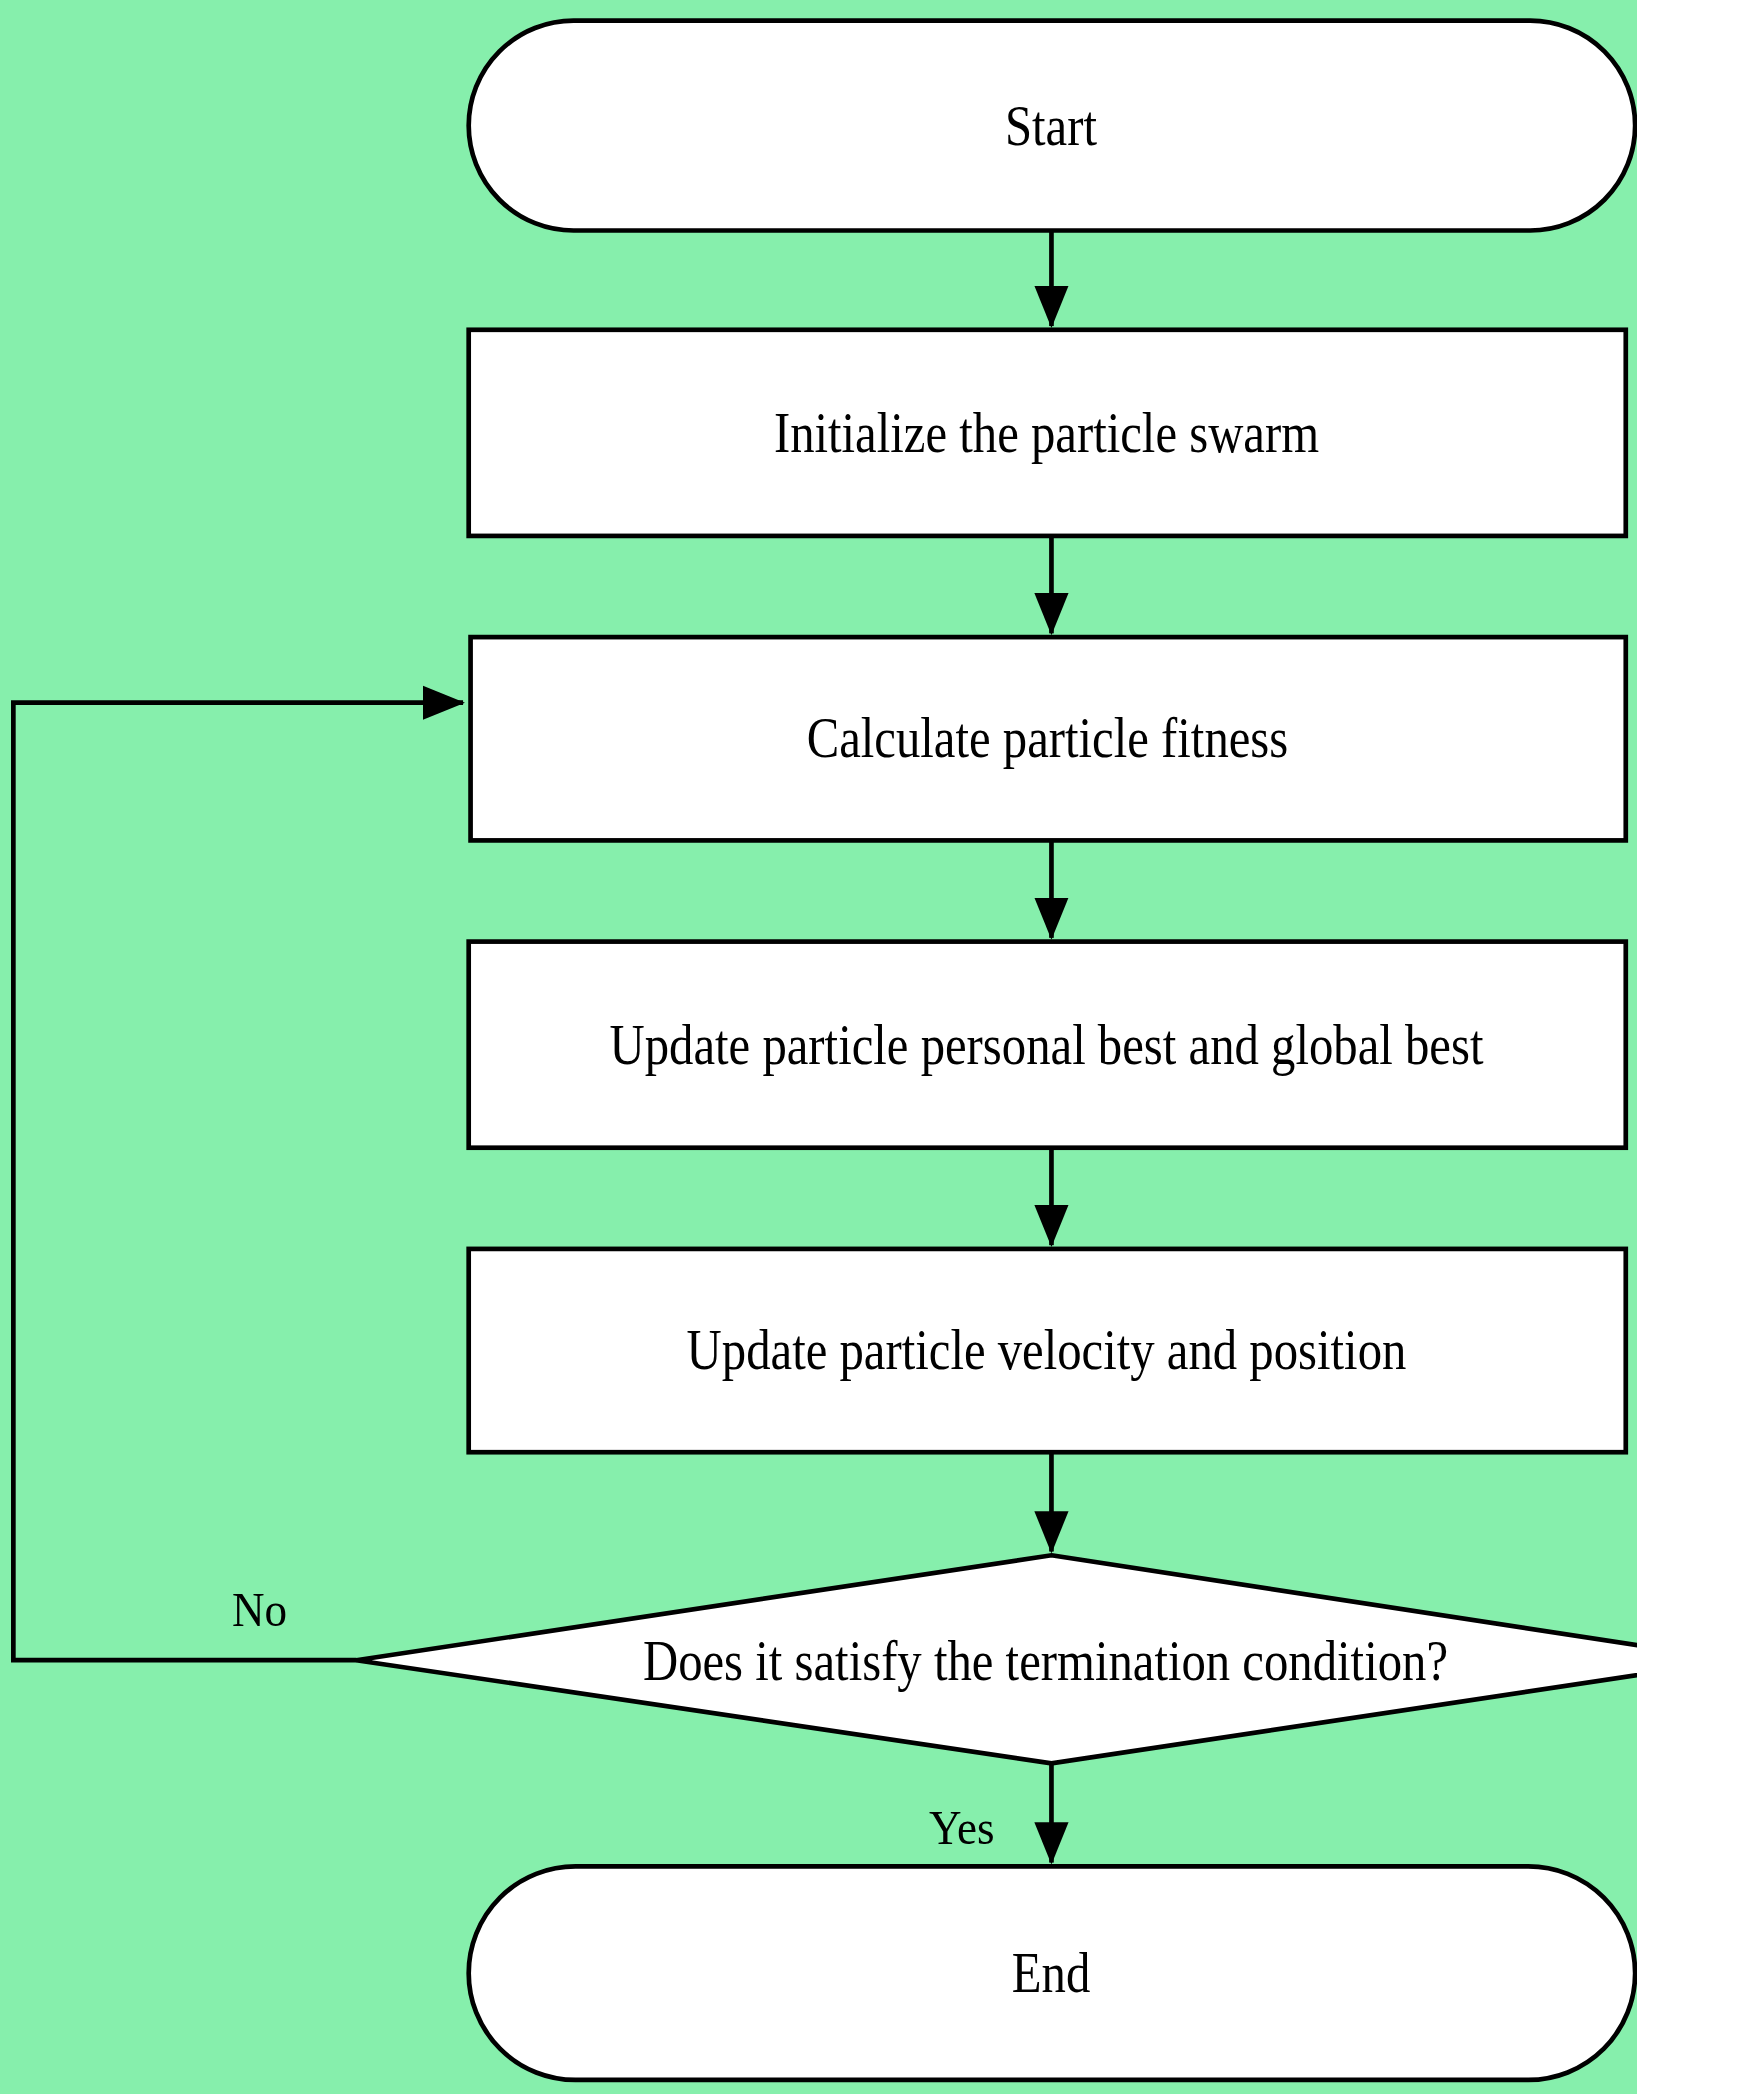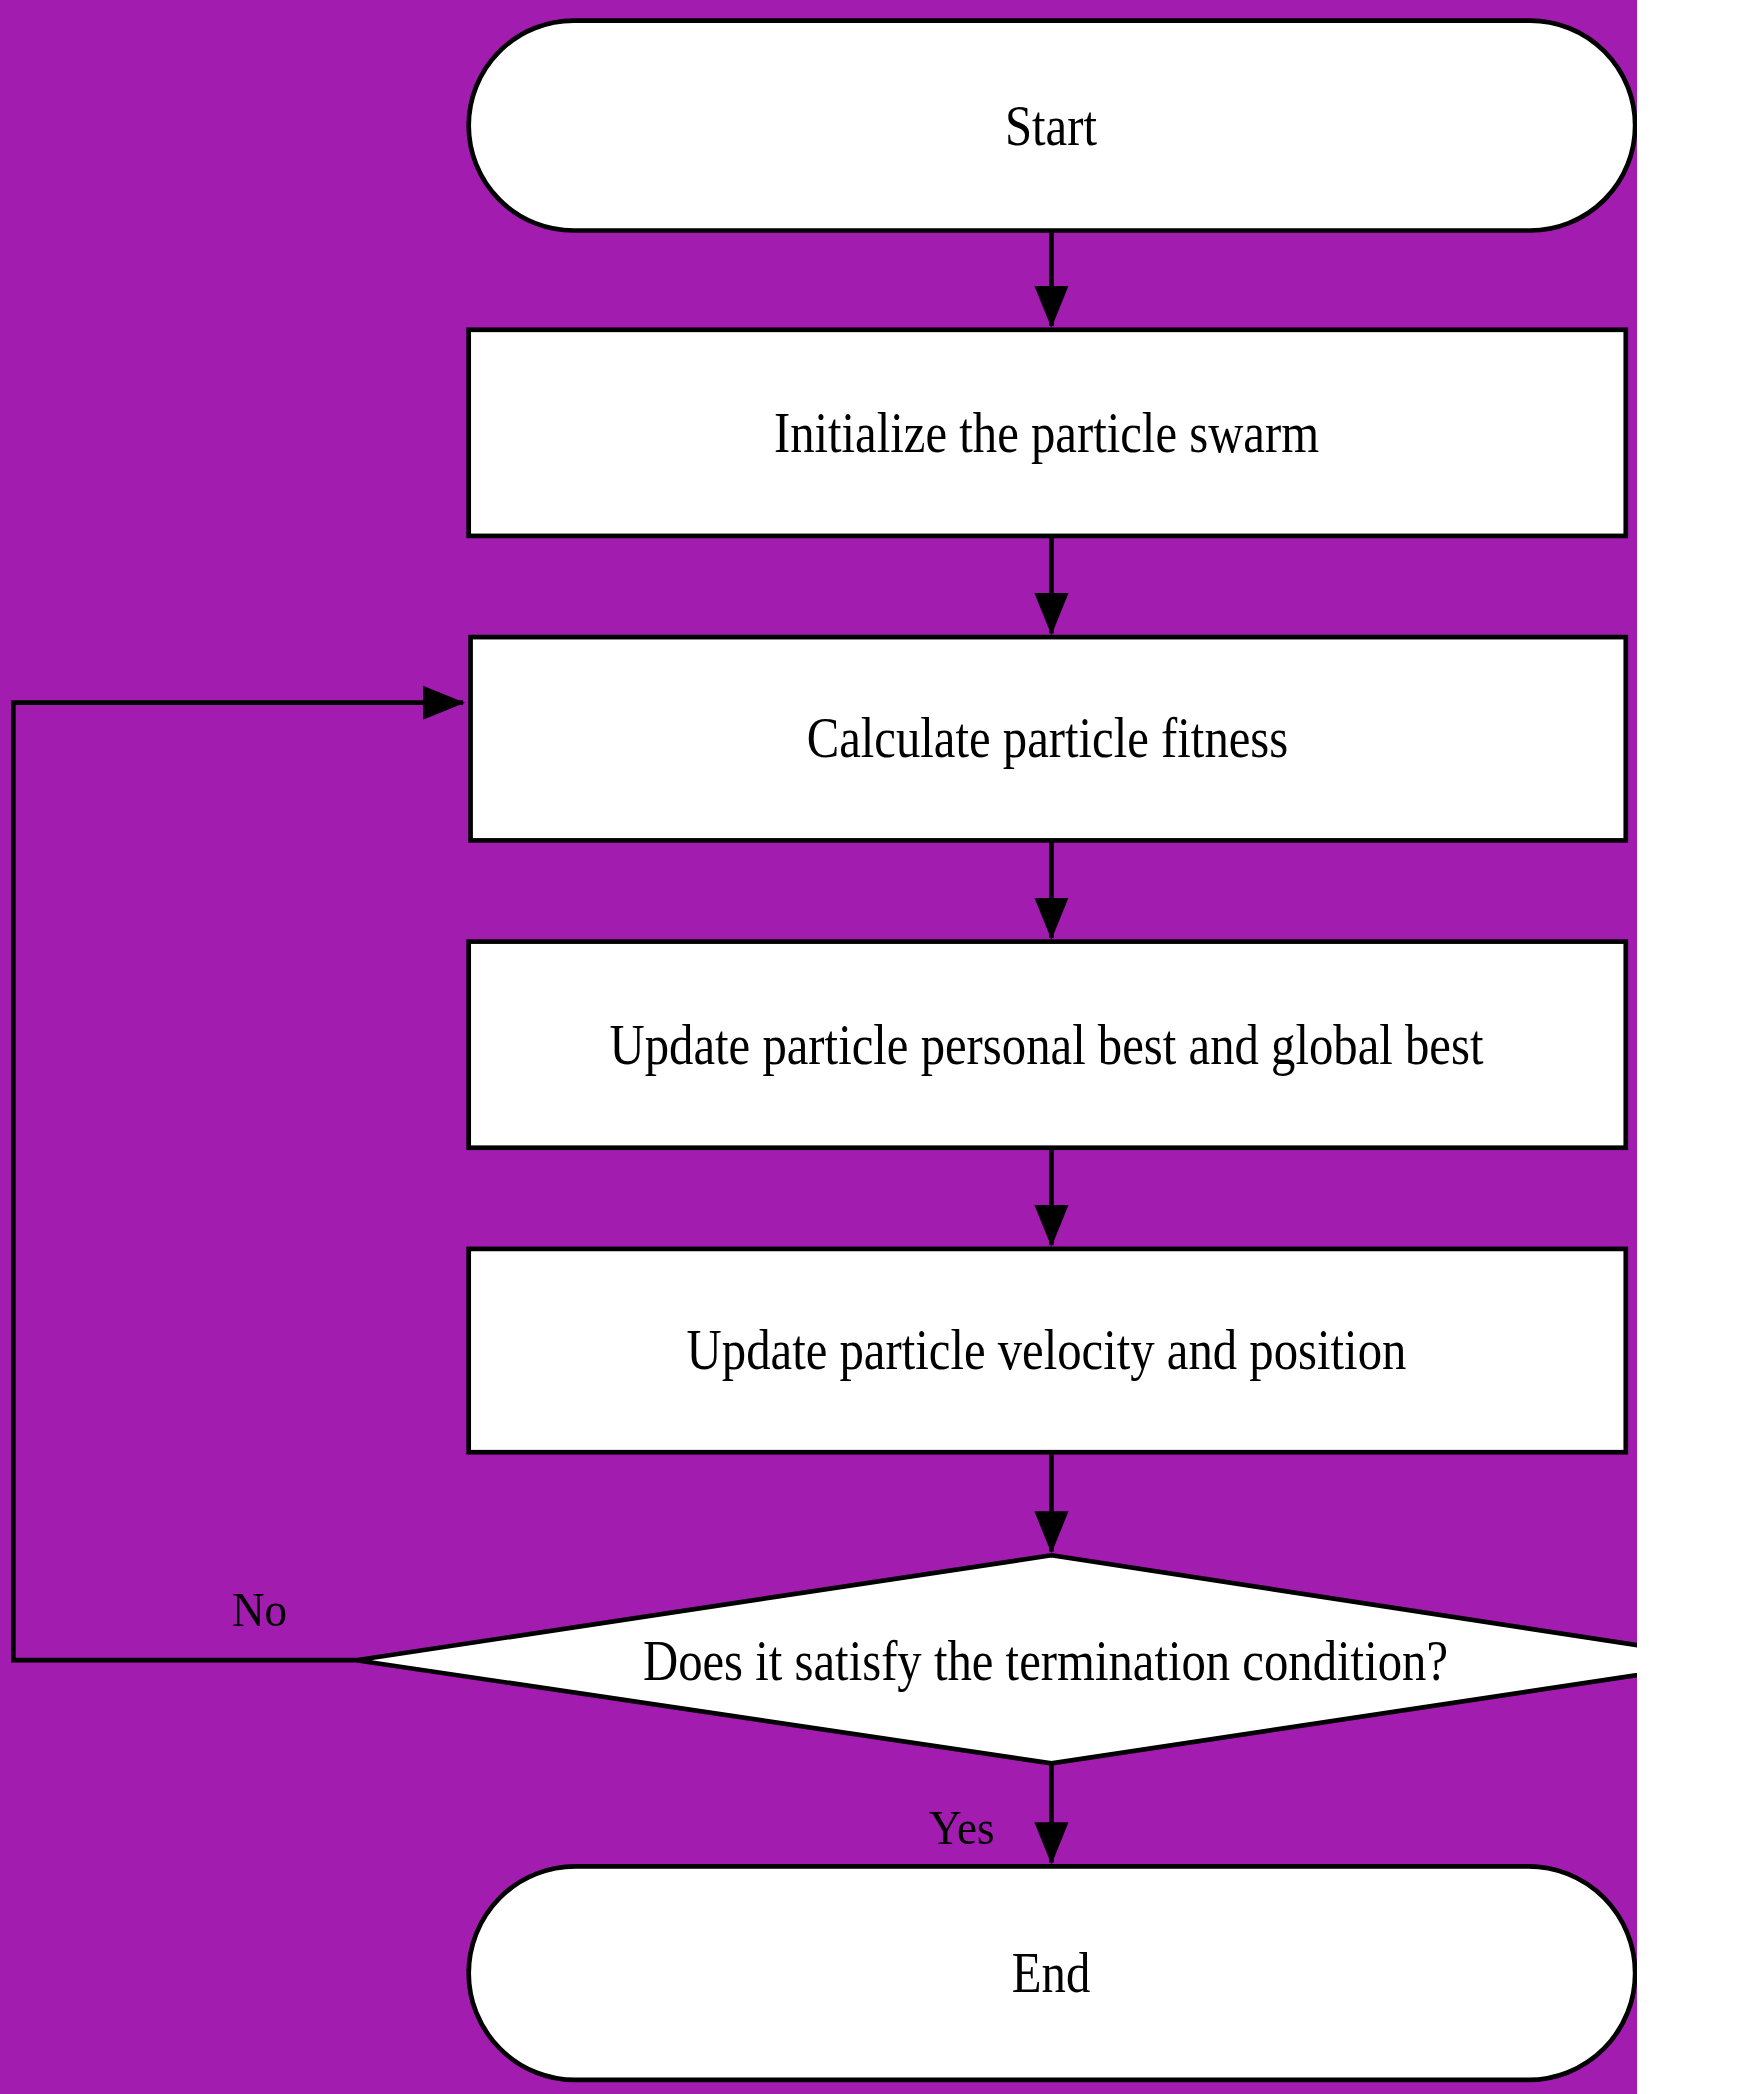--- a/index.html
+++ b/index.html
@@ -4,21 +4,21 @@
 <style>
   html, body {
     margin: 0;
     padding: 0;
     background: #ffffff;
   }
   #canvas {
     position: relative;
     width: 1637px;
     height: 2094px;
-    background: #a21caf;
+    background: #86efac;
     overflow: hidden;
     font-family: "Liberation Serif", "DejaVu Serif", serif;
   }
   #flow-svg {
     position: absolute;
     left: 0;
     top: 0;
     width: 1745px;
     height: 2094px;
   }

